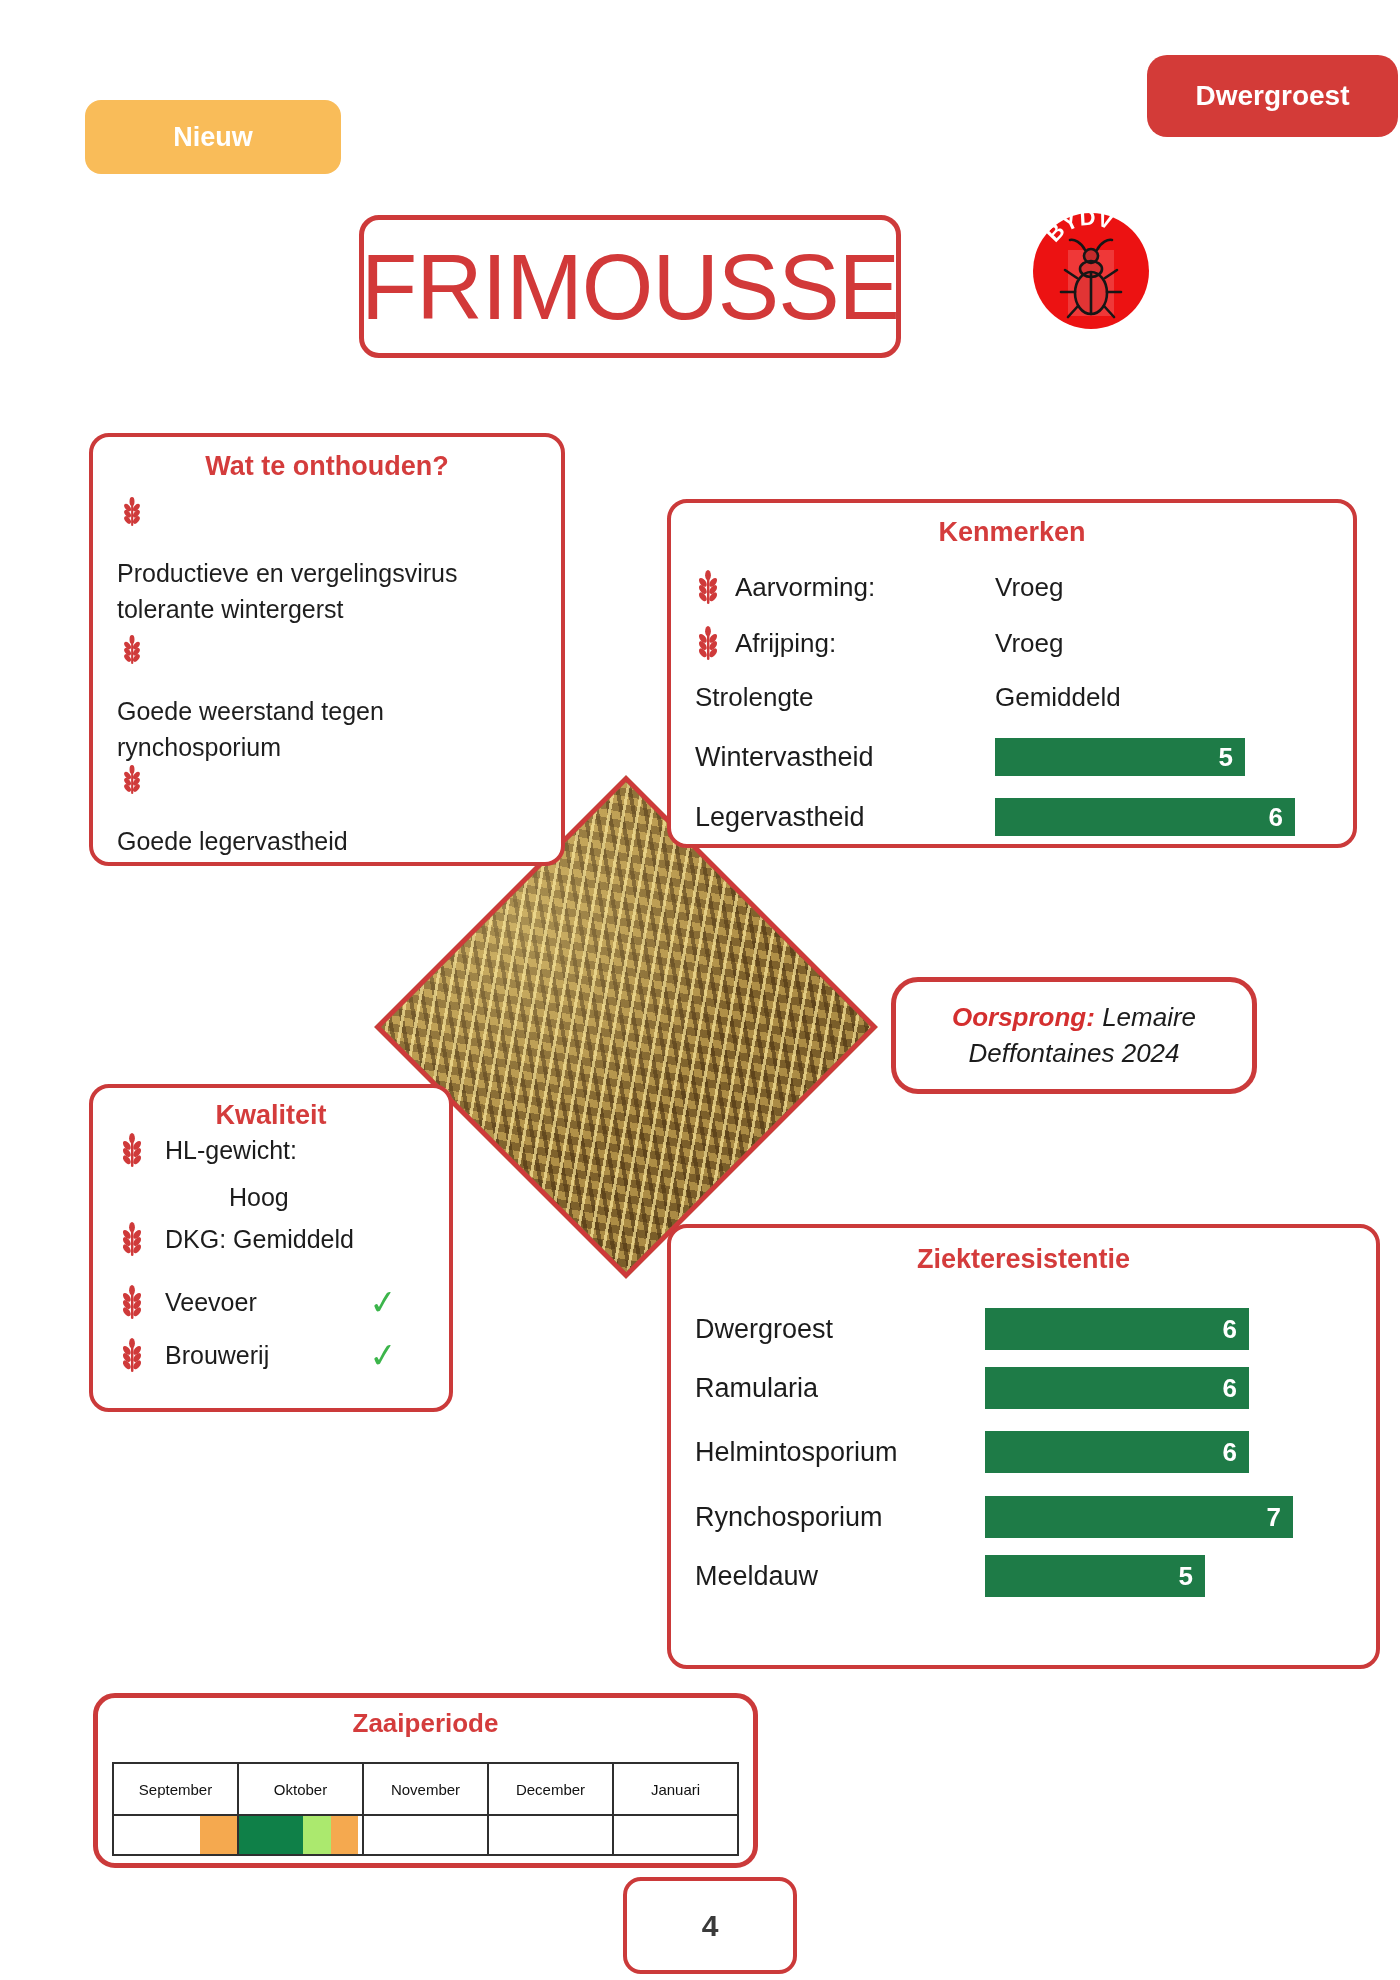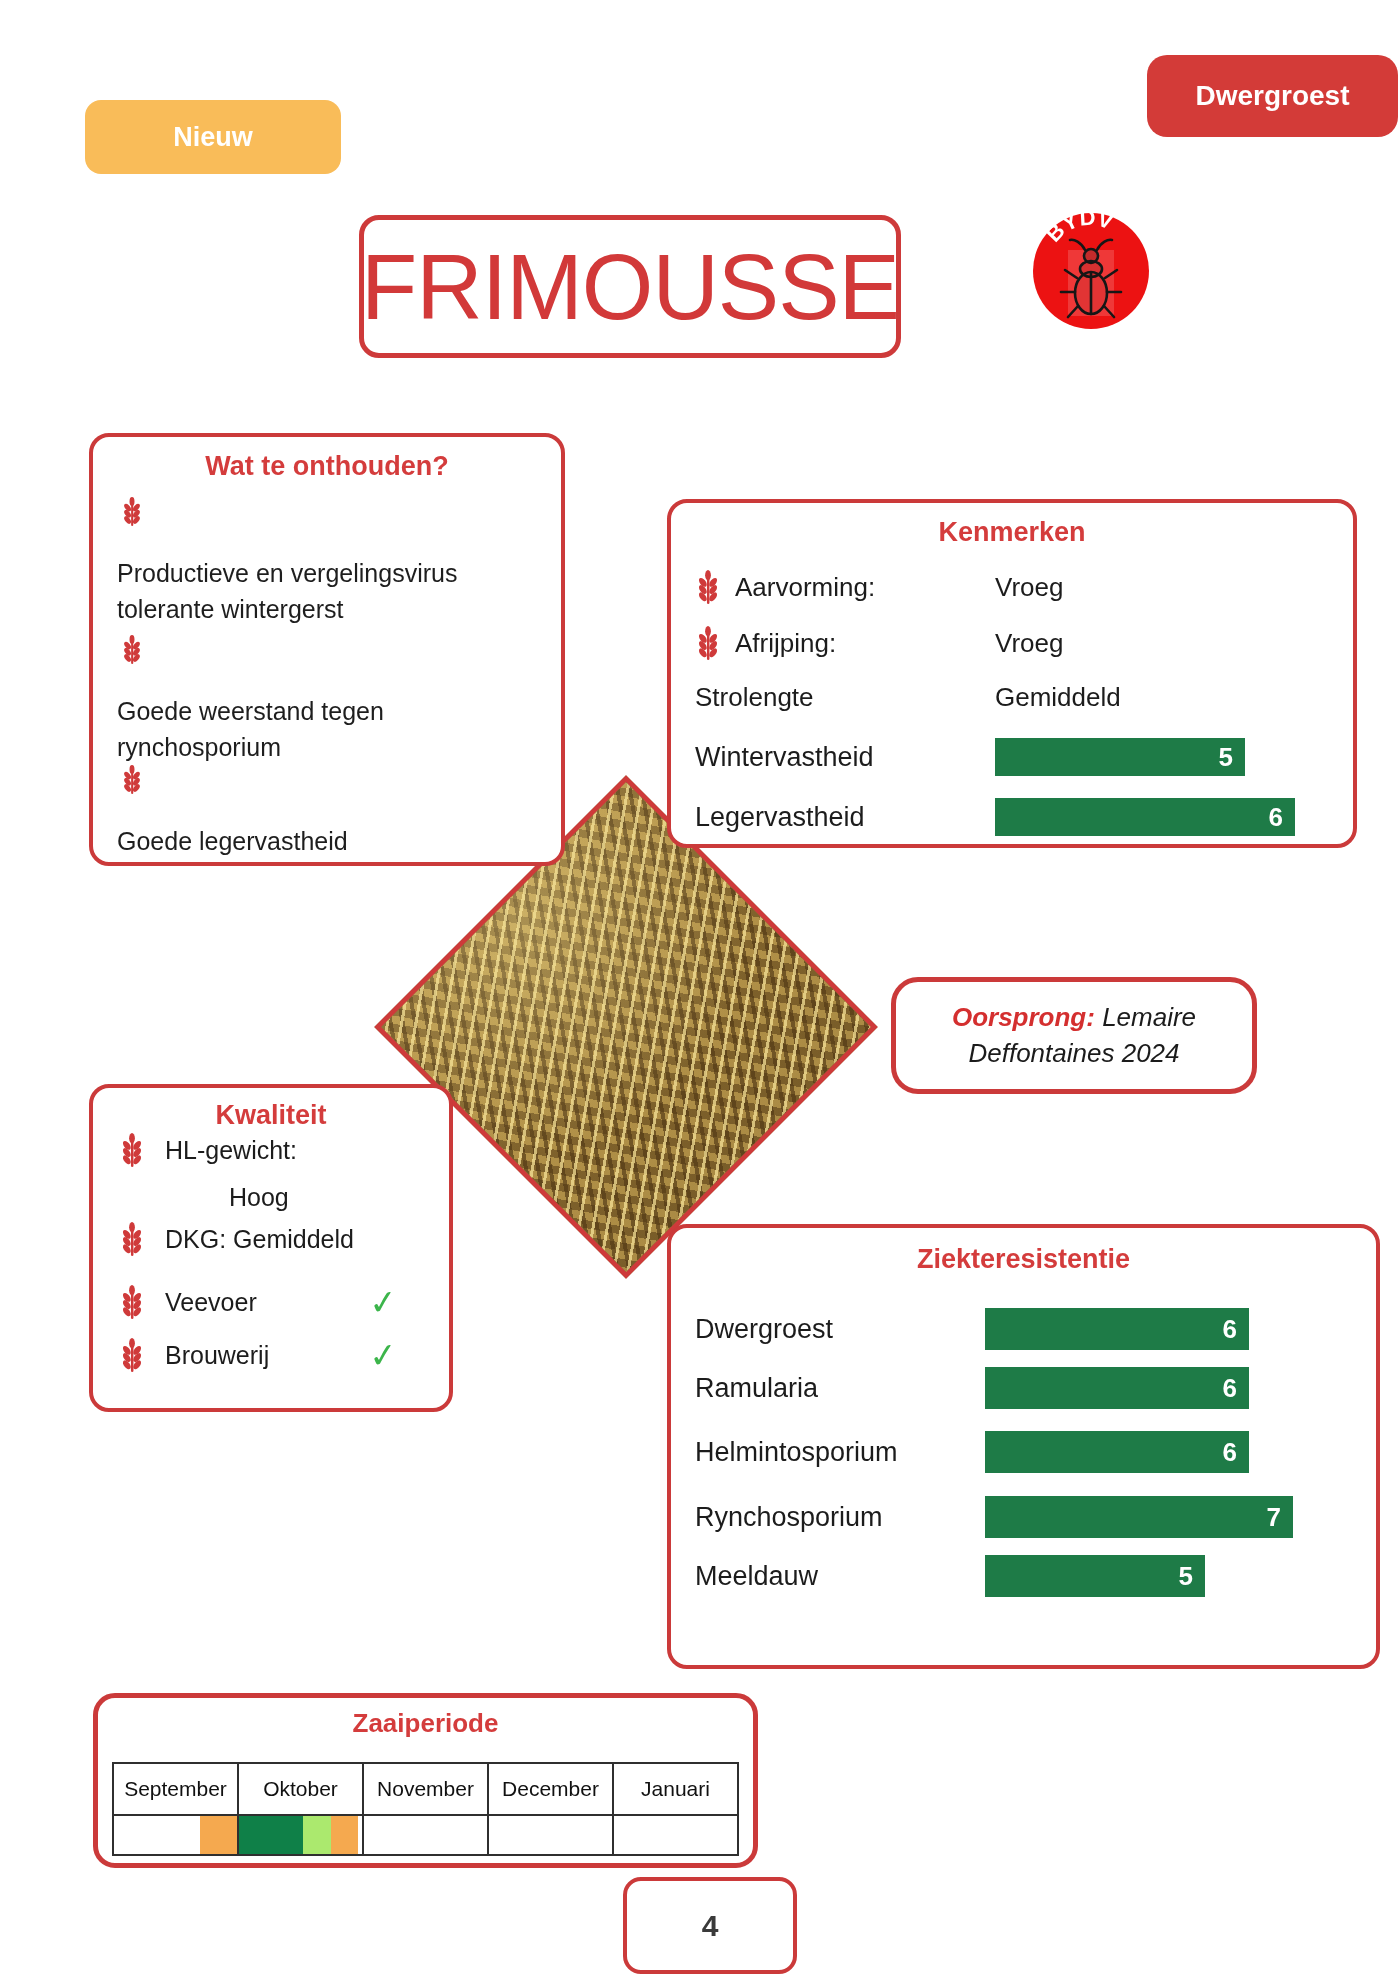--- a/index.html
+++ b/index.html
@@ -66,21 +66,21 @@
   .q-sub{position:absolute;left:110px;font-size:25px;color:#1c1c1c;}
   .q-check{position:absolute;right:36px;color:#3cb54b;font-size:34px;font-weight:bold;transform:rotate(-6deg);}
 
   
   #disease-box{left:667px;top:1224px;width:705px;height:437px;}
   #disease-box .gbar{left:290px;height:42px;}
 
   
   #sowing-box{left:93px;top:1693px;width:655px;height:165px;border-width:5px;border-radius:22px;}
   #sow-table{position:absolute;left:14px;top:64px;width:627px;border-collapse:collapse;table-layout:fixed;}
-  #sow-table th{border:2px solid #2f2f2f;height:48px;font-size:21px;font-weight:normal;color:#111;
+  #sow-table th{border:2px solid #2f2f2f;height:48px;font-size:15px;font-weight:normal;color:#111;
                 font-family:"Liberation Sans","DejaVu Sans",sans-serif;}
   #sow-table td{border:2px solid #2f2f2f;height:38px;padding:0;}
   .cellwrap{display:flex;width:100%;height:100%;}
   .cellwrap div{height:100%;}
 
   
   #page-box{left:623px;top:1877px;width:166px;height:89px;border-radius:18px;
             display:flex;align-items:center;justify-content:center;}
   #page-num{font-size:30px;font-weight:bold;color:#3a3a3a;}
 

